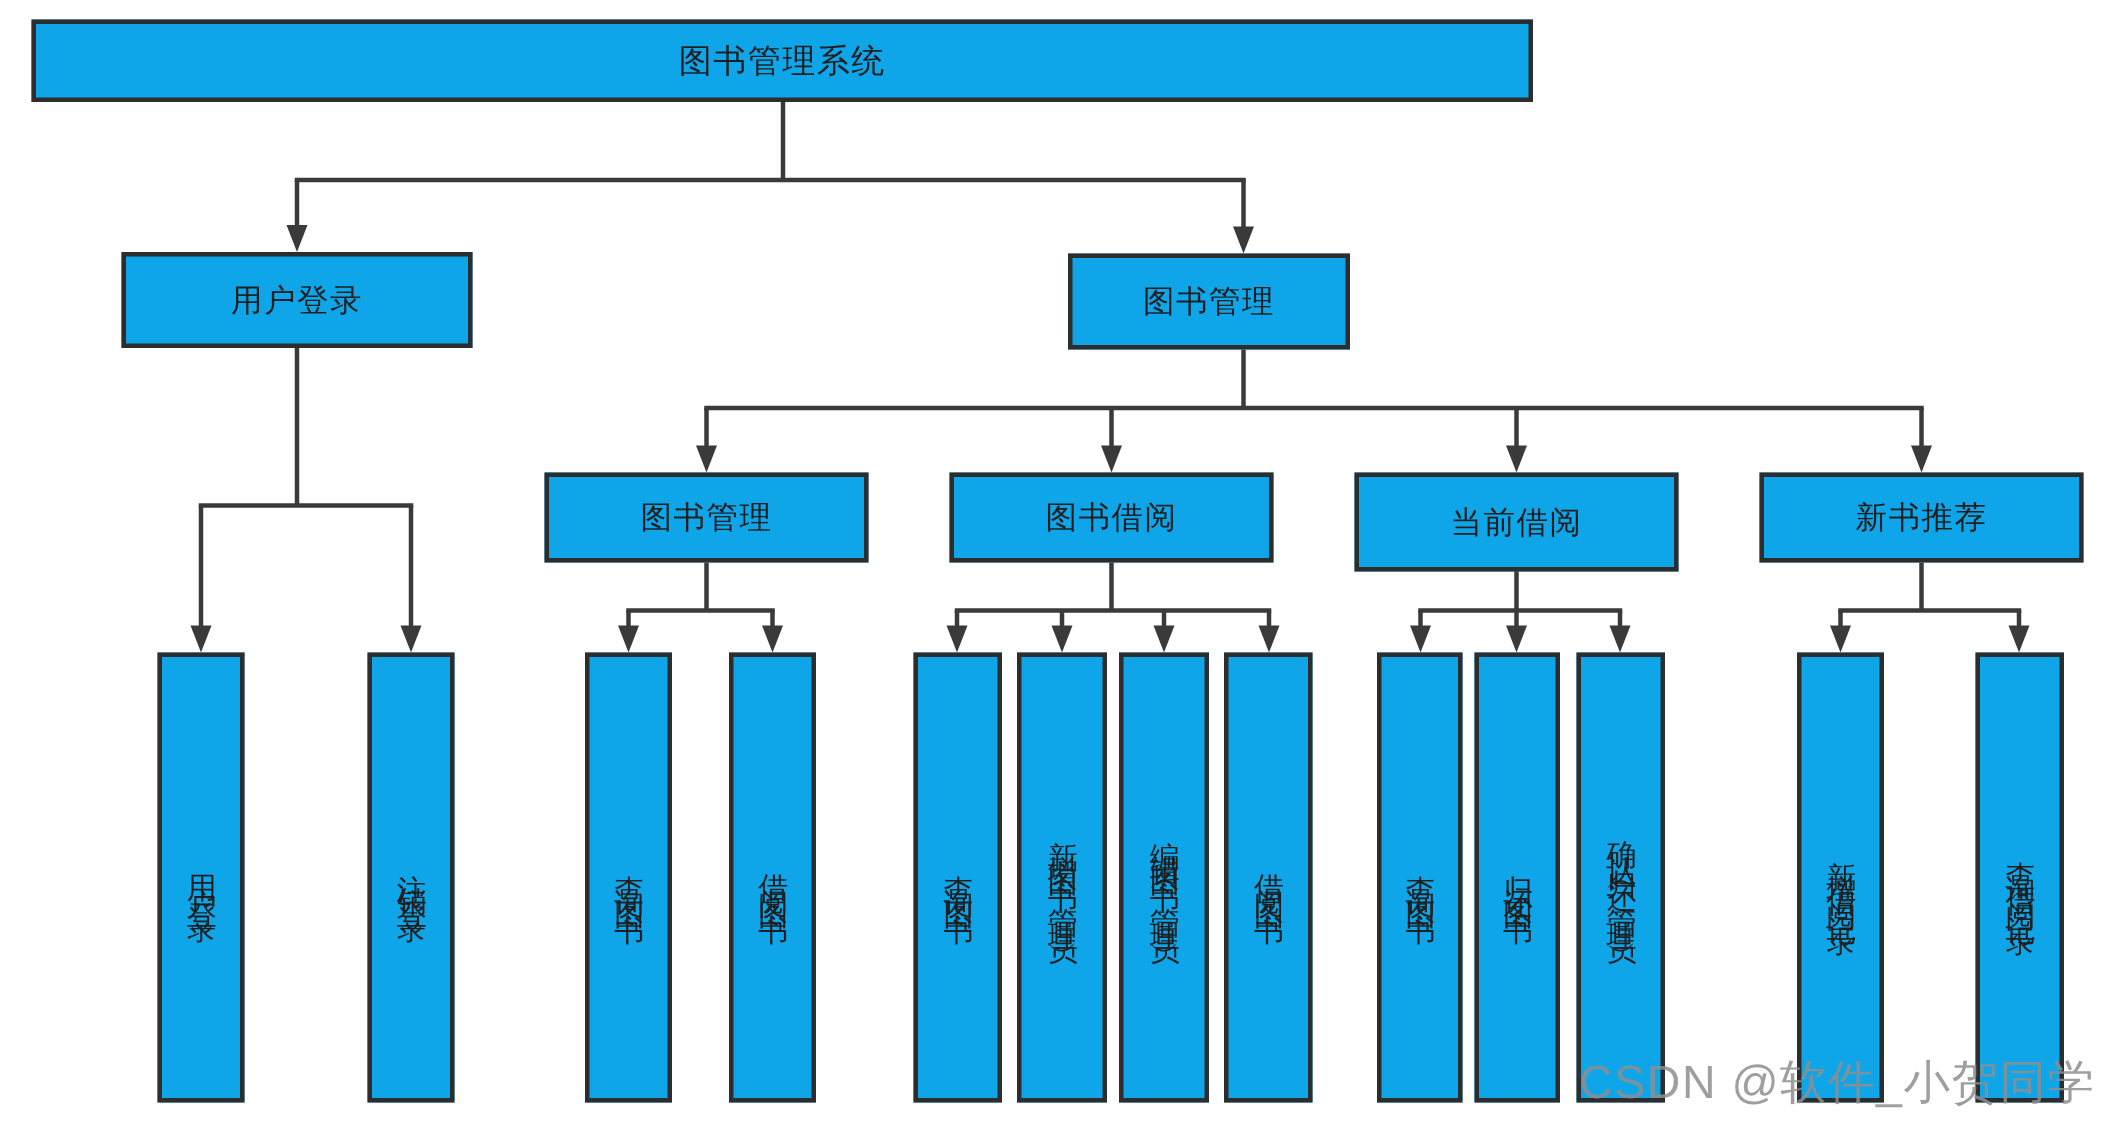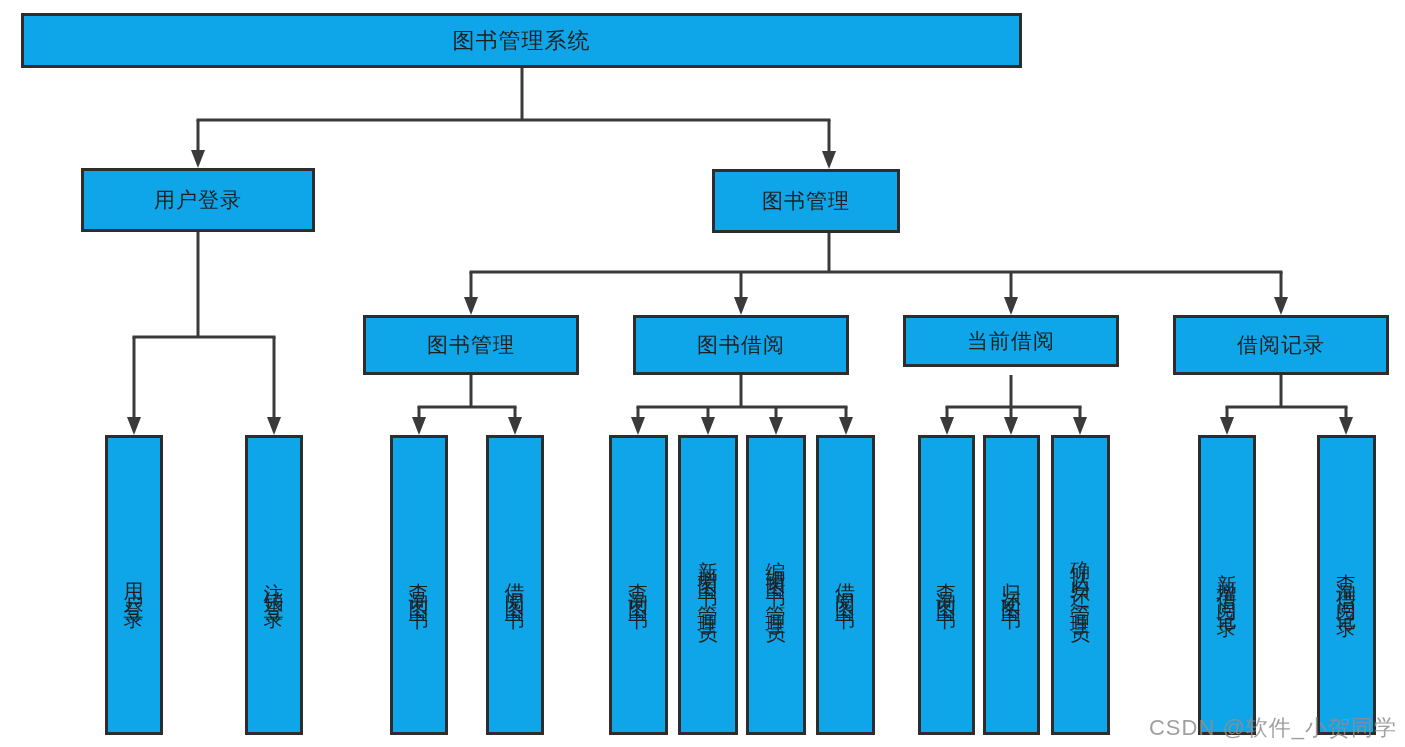--- a/index.html
+++ b/index.html
@@ -42,21 +42,21 @@
     text-orientation: mixed;
     font-size: 20px;
     letter-spacing: 9px;
     line-height: 1;
     white-space: nowrap;
   }
   .watermark {
     position: absolute;
     right: 8px;
     bottom: 4px;
-    font-size: 22px;
+    font-size: 31px;
     color: var(--watermark);
     opacity: 0.85;
     letter-spacing: 1px;
     white-space: nowrap;
   }
 </style>
 </head>
 <body>
 
 <div class="canvas">
@@ -136,25 +136,25 @@
   <div class="box" style="left:712px; top:169px; width:188px; height:64px;">
     <span class="h-label">图书管理</span>
   </div>
 
   <div class="box" style="left:363px; top:315px; width:216px; height:60px;">
     <span class="h-label">图书管理</span>
   </div>
   <div class="box" style="left:633px; top:315px; width:216px; height:60px;align-items:center;">
     <span class="h-label">图书借阅</span>
   </div>
-  <div class="box" style="left:903px; top:315px; width:216px; height:52px;">
+  <div class="box" style="left:903px; top:315px; width:216px; height:66px;">
     <span class="h-label">当前借阅</span>
   </div>
   <div class="box" style="left:1173px; top:315px; width:216px; height:60px;">
-    <span class="h-label">借阅记录</span>
+    <span class="h-label">新书推荐</span>
   </div>
 
   <div class="box" style="left:105px; top:435px; width:58px; height:300px;">
     <span class="v-label">用户登录</span>
   </div>
   <div class="box" style="left:245px; top:435px; width:58px; height:300px;">
     <span class="v-label">注销登录</span>
   </div>
 
   <div class="box" style="left:390px; top:435px; width:58px; height:300px;">

